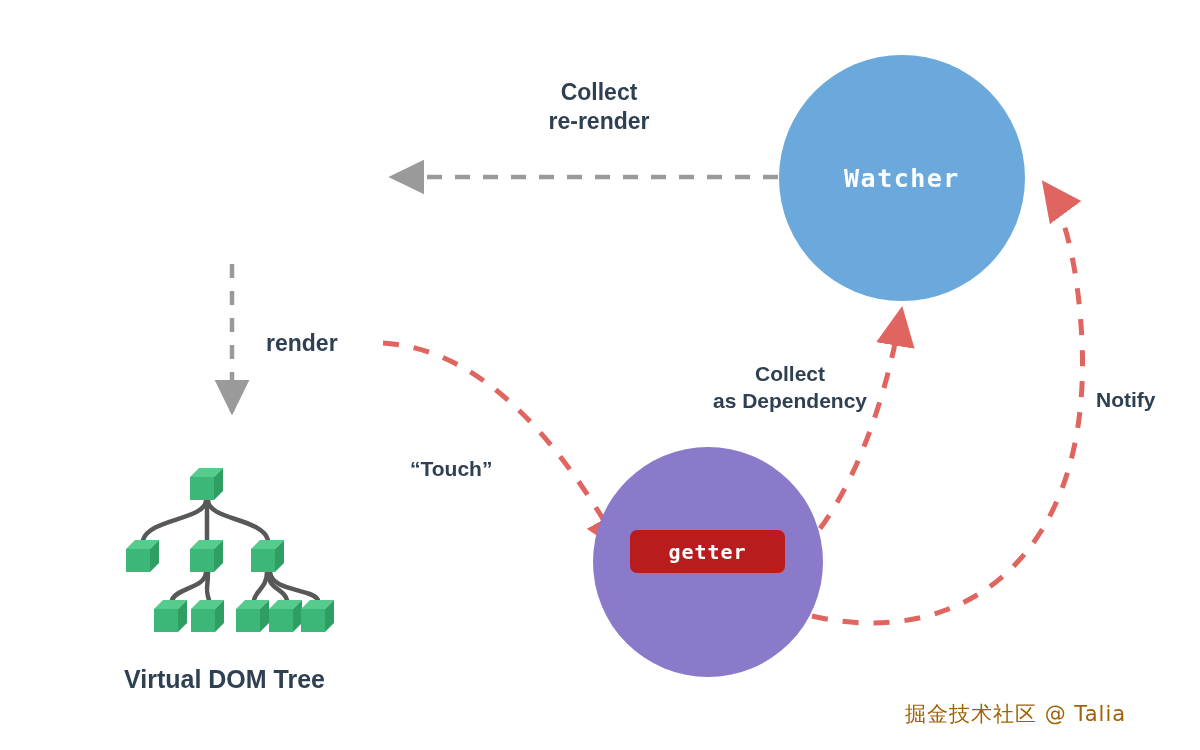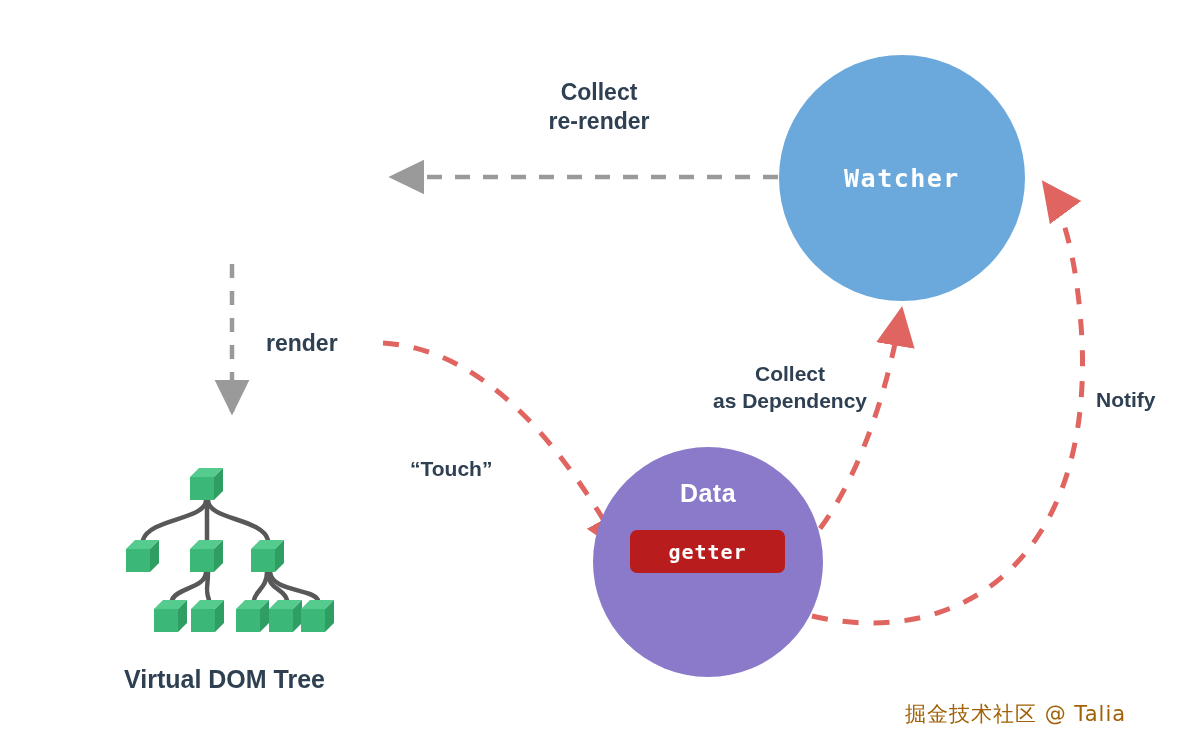--- a/index.html
+++ b/index.html
@@ -245,21 +245,20 @@
       <use href="#cube" x="301" y="600"></use>
     </g>
   </svg>
 
 
   <div class="watcher-circle">
     <div class="label">Watcher</div>
   </div>
 
   <div class="data-circle">
-    <div class="data-title">Data</div>
     <div class="accessor-box accessor-getter">getter</div>
   </div>
 
   <div class="dlabel" id="label-trigger">Collect
 re-render</div>
   <div class="dlabel" id="label-render">render</div>
   <div class="dlabel" id="label-touch">“Touch”</div>
   <div class="dlabel" id="label-collect">Collect
 as Dependency</div>
   <div class="dlabel" id="label-notify">Notify</div>

